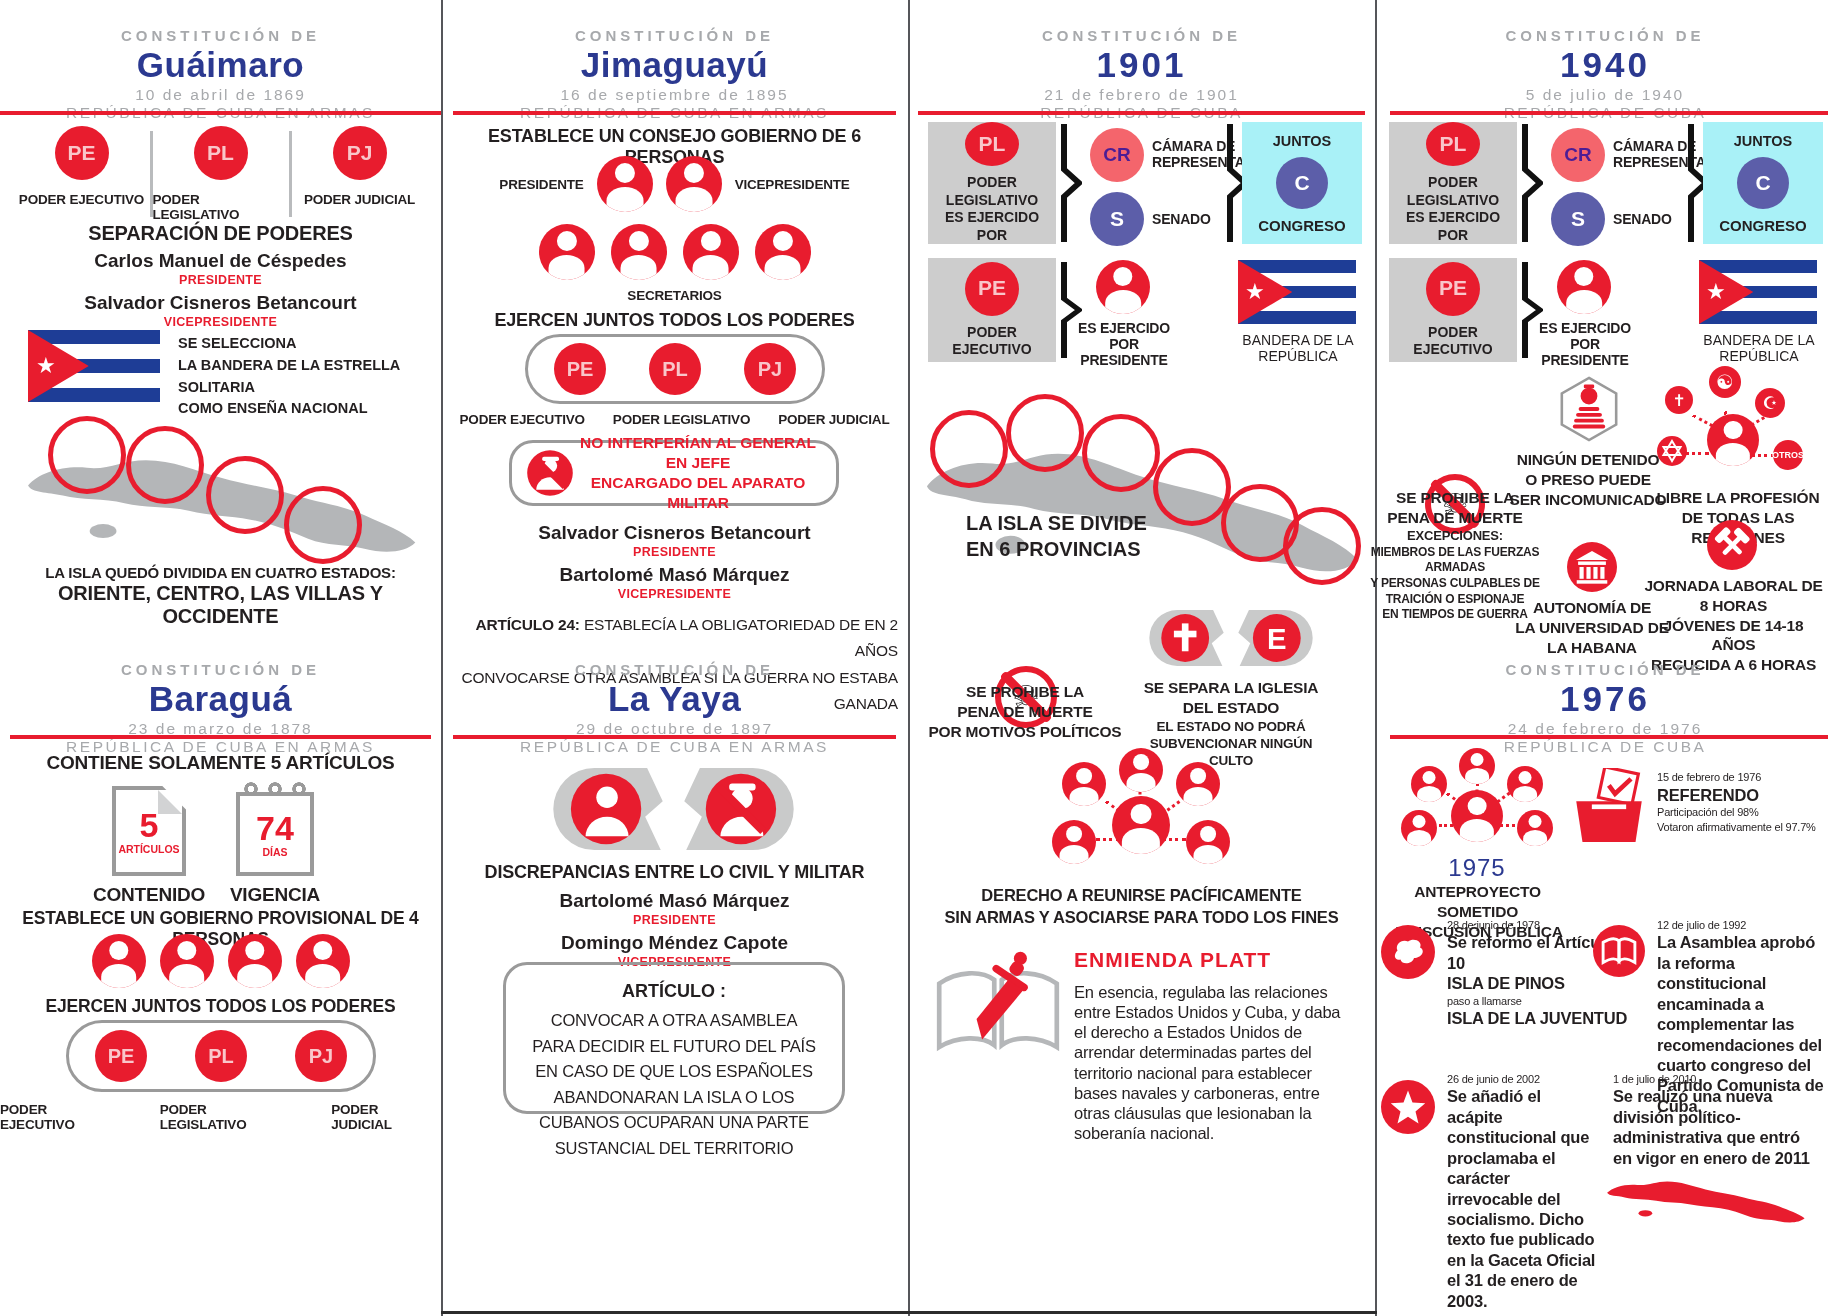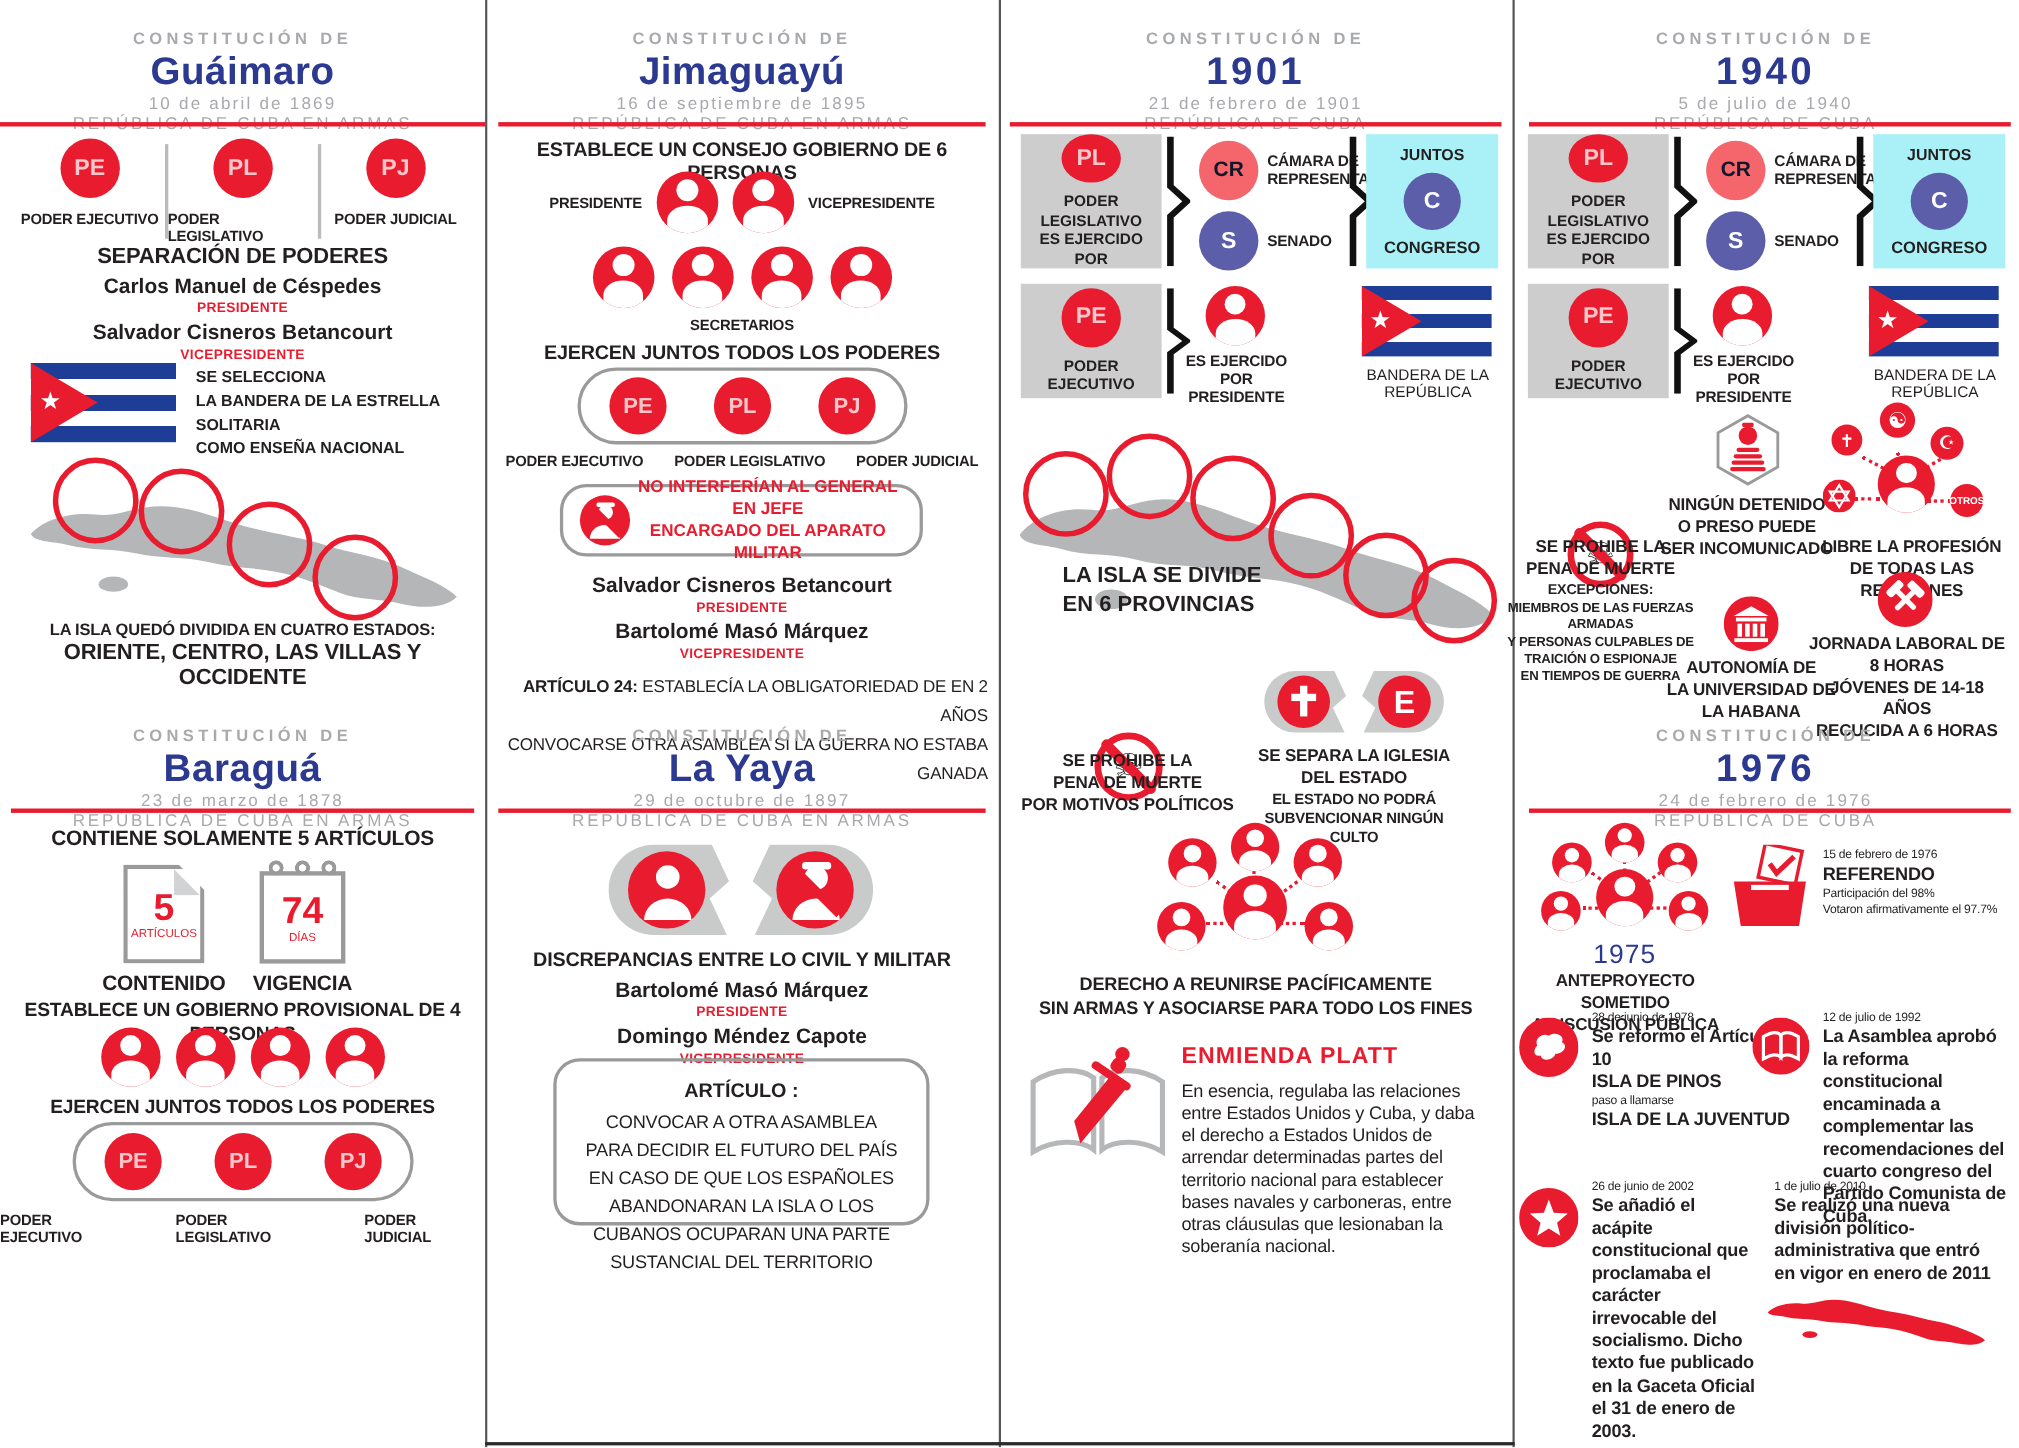--- a/index.html
+++ b/index.html
@@ -16,21 +16,21 @@
   .bottomrule{position:absolute;background:#2b2b2b}
   .sec-head{position:absolute;left:0;right:0;text-align:center;line-height:1.06}
   .kicker{font-size:15px;color:var(--gray);letter-spacing:4px;font-weight:bold}
   .name{font-size:35px;color:var(--blue);font-weight:bold;letter-spacing:.5px;margin-top:2px}
   .name.num{letter-spacing:3px}
   .hdate{font-size:15.5px;color:var(--gray);letter-spacing:2px;margin-top:4px}
   .hsub{font-size:15.5px;color:var(--gray);letter-spacing:2.5px;margin-top:2px}
   .rule{position:absolute;height:4px;background:var(--red)}
   .circle{display:flex;align-items:center;justify-content:center;border-radius:50%;font-weight:bold;box-sizing:border-box}
   .c-red{background:var(--red);color:rgba(255,255,255,.75)}
-  .c-coral{background:var(--coral);color:#0f172a}
+  .c-coral{background:var(--coral);color:#4c1d95}
   .c-indigo{background:var(--indigo);color:#fff}
   .person{position:relative;display:block;background:var(--red);border-radius:50%;overflow:hidden}
   .person::before{content:"";position:absolute;left:50%;top:13%;width:36%;height:36%;transform:translateX(-50%);background:#fff;border-radius:50%}
   .person::after{content:"";position:absolute;left:50%;top:56%;width:66%;height:48%;transform:translateX(-50%);background:#fff;border-radius:50% 50% 0 0}
   .lbl{font-weight:bold;font-size:13.5px;letter-spacing:-.2px}
   .stmt{position:absolute;left:0;right:0;text-align:center;font-weight:bold;font-size:18px;letter-spacing:-.2px}
   .names{position:absolute;left:0;right:0;text-align:center}
   .pname{font-size:19px;font-weight:bold;line-height:1.15}
   .prole{display:block;color:var(--red);font-size:12.5px;font-weight:bold;letter-spacing:.3px;margin:1px 0 5px}
   .row3{position:absolute;display:flex;justify-content:center}
@@ -59,21 +59,21 @@
   .roundbox{position:absolute;border:3px solid var(--line);border-radius:24px;box-sizing:border-box}
   .redbold{color:var(--red);font-weight:bold}
   .docicon{position:absolute;width:74px;height:90px;background:#fff;border:4px solid var(--line);clip-path:polygon(0 0,68% 0,100% 26%,100% 100%,0 100%);display:flex;flex-direction:column;align-items:center;justify-content:center;gap:1px;box-sizing:border-box}
   .docicon::before{content:"";position:absolute;top:0;right:0;width:24px;height:24px;background:#d2d3d4;clip-path:polygon(0 0,100% 100%,0 100%)}
   .calicon{position:absolute;width:78px;height:84px;background:#fff;border:4px solid var(--line);display:flex;flex-direction:column;align-items:center;justify-content:center;gap:1px;box-sizing:border-box}
   .calicon::before{content:"";position:absolute;top:-15px;left:50%;transform:translateX(-50%);width:64px;height:16px;background:
     radial-gradient(circle at 8px 8px,#fff 3px,var(--line) 3.5px 6.5px,transparent 7px),
     radial-gradient(circle at 32px 8px,#fff 3px,var(--line) 3.5px 6.5px,transparent 7px),
     radial-gradient(circle at 56px 8px,#fff 3px,var(--line) 3.5px 6.5px,transparent 7px)}
   .bignum{font-size:34px;font-weight:bold;color:var(--red);line-height:1}
-  .bignumlbl{font-size:10.5px;font-weight:normal;color:var(--red)}
+  .bignumlbl{font-size:10.5px;font-weight:bold;color:var(--red)}
   .para{line-height:1.22;font-size:16.5px;letter-spacing:-.2px}
   .datetxt{font-size:11px;letter-spacing:-.2px}
   .boldtxt{font-size:16.5px;font-weight:bold;line-height:1.24;letter-spacing:-.2px}
   .y1975{color:var(--blue);font-weight:normal;font-size:24px;letter-spacing:1px}
   .otros{font-size:9px;font-weight:bold;color:#fff}
 </style>
 </head>
 <body>
 
 <div class="canvas">

